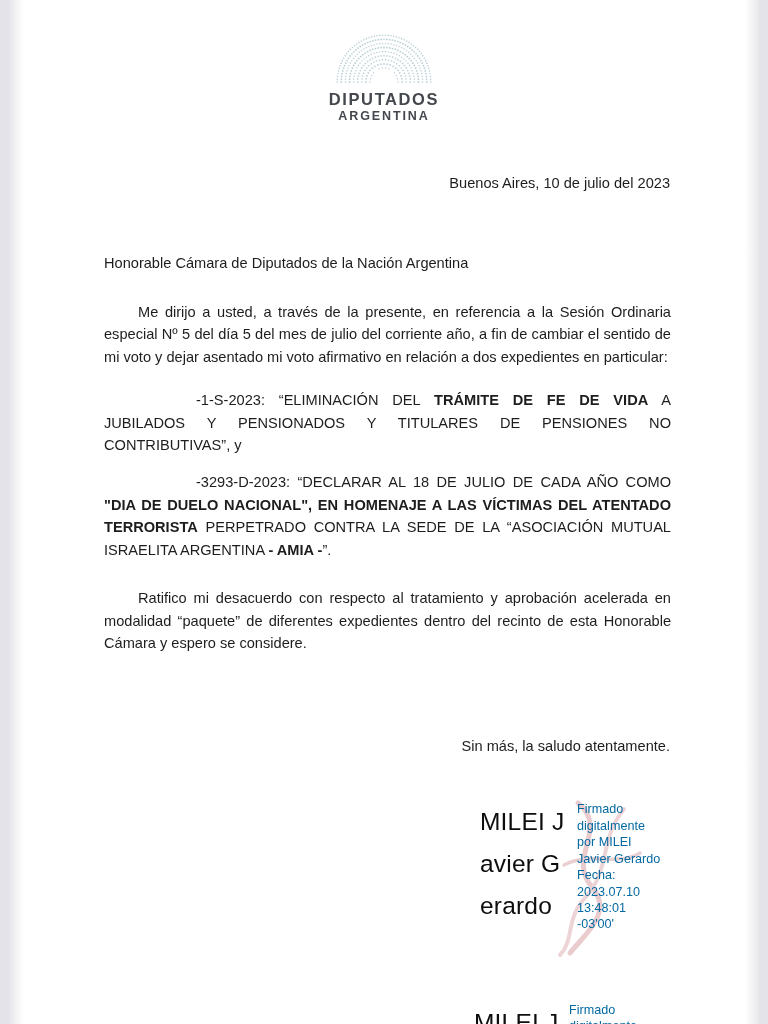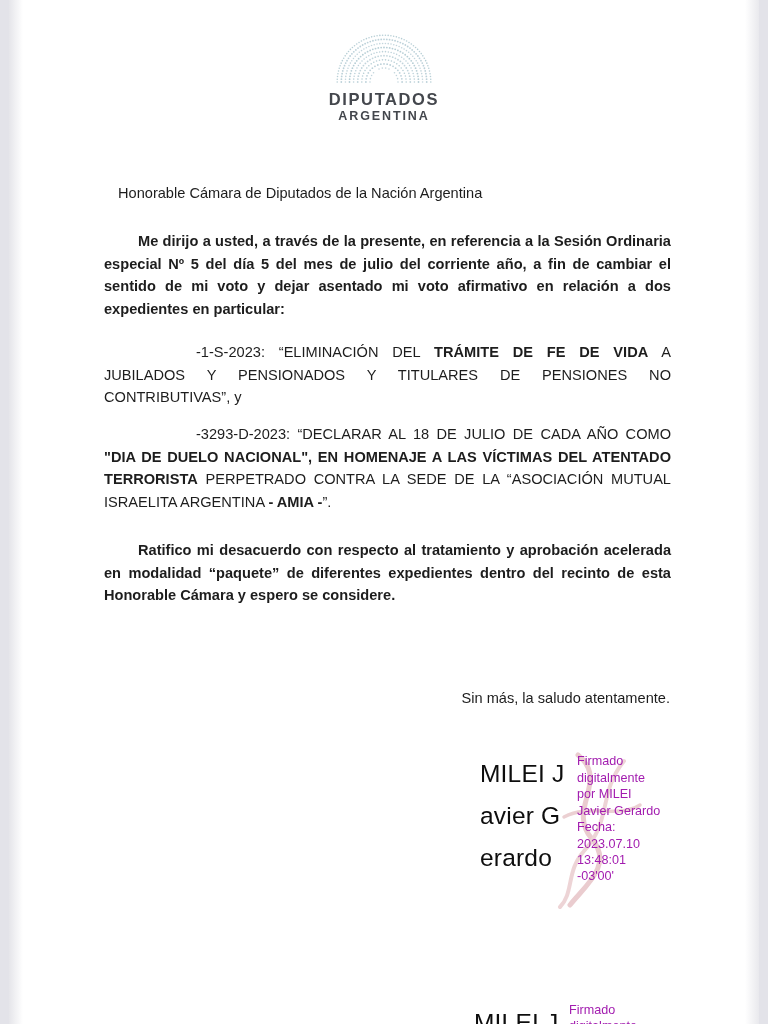--- a/index.html
+++ b/index.html
@@ -76,29 +76,28 @@
     line-height: 22.5px;
   }
   .date-line {
     margin-top: 48px;
     text-align: right;
     padding-right: 1px;
   }
   .addressee {
     margin-top: 58px;
   }
-  .addressee div { white-space: nowrap; margin-left: 14px; }
+  .addressee div { white-space: nowrap; }
 
   .para {
     margin-top: 26px;
     text-align: justify;
     text-justify: inter-word;
     text-indent: 34px;
     hyphens: none;
-    font-weight: bold;
   }
   .expediente {
     margin-top: 21px;
     text-align: justify;
     text-justify: inter-word;
     text-indent: 92px;
   }
   .expediente.second { margin-top: 8px; }
   .expediente b, .para b { font-weight: 700; }
 
@@ -130,21 +129,21 @@
     font-size: 24.5px;
     line-height: 42px;
     color: #0d0d0d;
     word-break: break-all;
     letter-spacing: .2px;
   }
   .sig-details {
     width: 104px;
     font-size: 12.6px;
     line-height: 16.4px;
-    color: #a21caf;
+    color: #0369a1;
   }
   .sig-details div { white-space: nowrap; }
 
   
   .ink-flourish {
     position: absolute;
     left: 60px;
     top: -6px;
     width: 120px;
     height: 165px;
@@ -476,20 +475,21 @@
           <circle cx="102.72" cy="45.23" r="0.78" fill="#8fb3bf" opacity="0.65"></circle>
           <circle cx="102.80" cy="48.00" r="0.78" fill="#8fb3bf" opacity="0.65"></circle>
         </g>
     </svg>
     <div class="logo-word">DIPUTADOS</div>
     <div class="logo-sub">ARGENTINA</div>
   </header>
 
   <main class="sheet">
 
+    <div class="date-line">Buenos Aires, 10 de julio del 2023</div>
 
     <section class="addressee">
       <div>Honorable Cámara de Diputados de la Nación Argentina</div>
     </section>
 
     <p class="para">Me dirijo a usted, a través de la presente, en referencia a la Sesión Ordinaria especial Nº 5 del día 5 del mes de julio del corriente año, a fin de cambiar el sentido de mi voto y dejar asentado mi voto afirmativo en relación a dos expedientes en particular:</p>
 
     <p class="expediente"><span>-1-S-2023: “ELIMINACIÓN DEL </span><b>TRÁMITE DE FE DE VIDA</b><span> A JUBILADOS Y PENSIONADOS Y TITULARES DE PENSIONES NO CONTRIBUTIVAS”, y</span></p>
 
     <p class="expediente second"><span>-3293-D-2023: “DECLARAR AL 18 DE JULIO DE CADA AÑO COMO </span><b>"DIA DE DUELO NACIONAL", EN HOMENAJE A LAS VÍCTIMAS DEL ATENTADO TERRORISTA</b><span> PERPETRADO CONTRA LA SEDE DE LA “ASOCIACIÓN MUTUAL ISRAELITA ARGENTINA </span><b>- AMIA -</b><span>”.</span></p>

